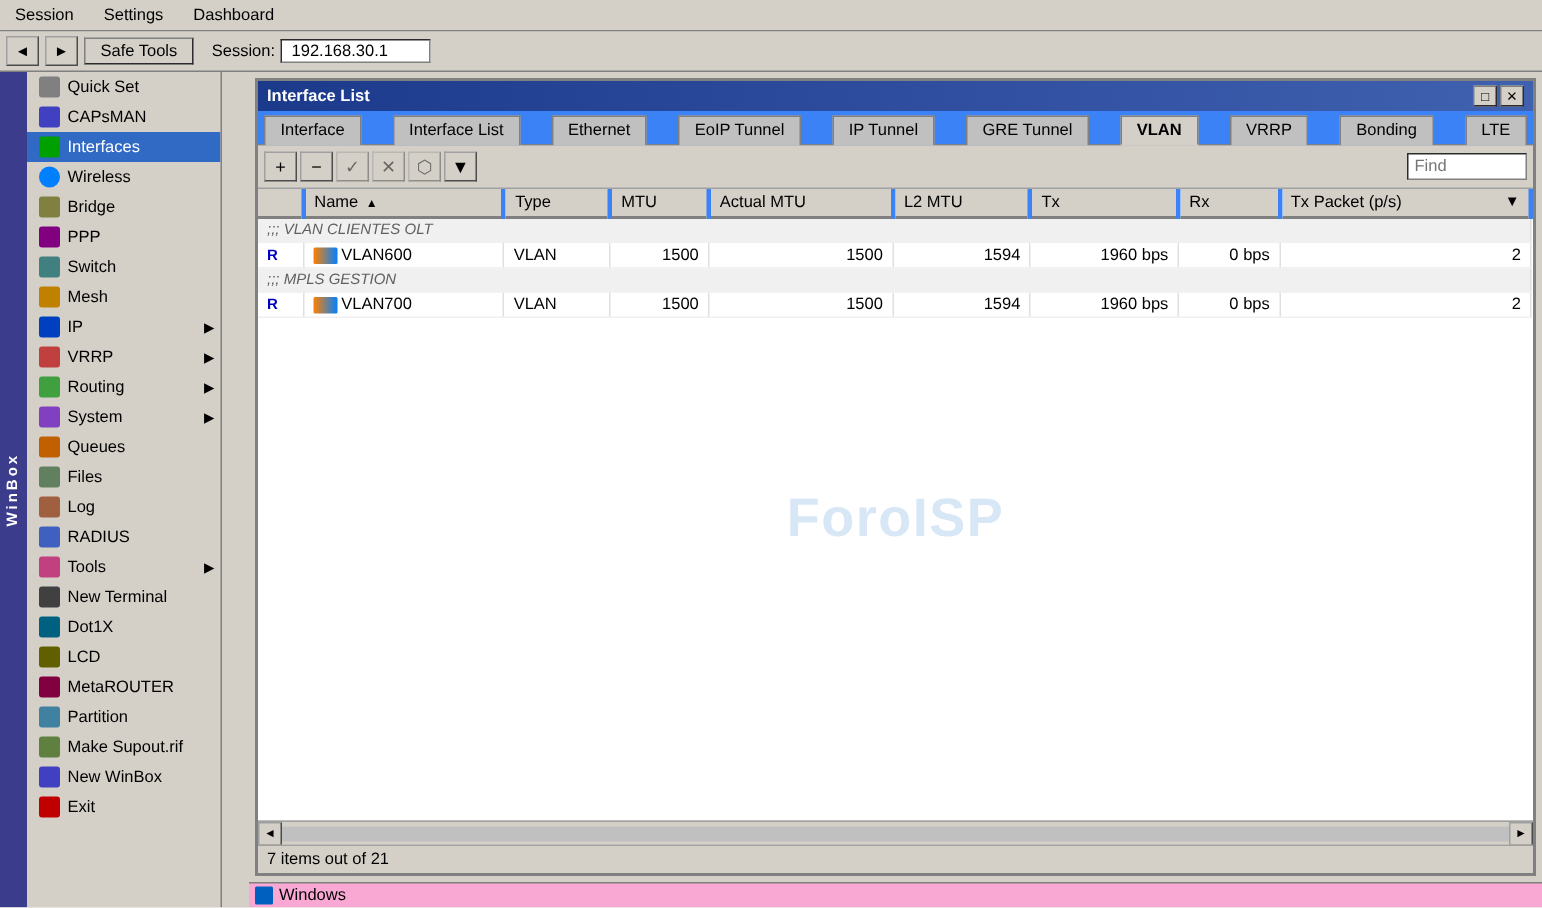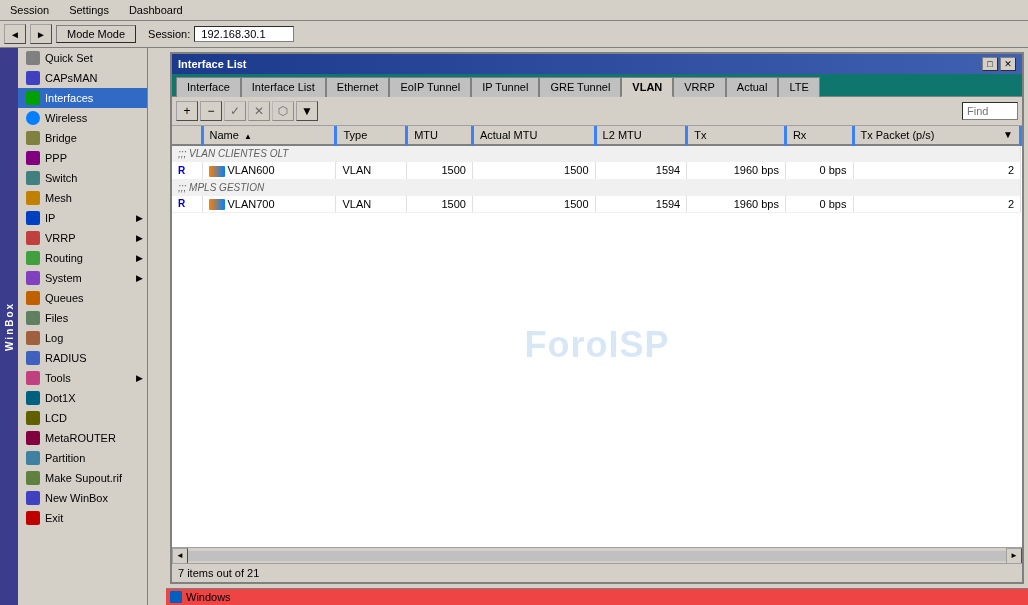--- a/index.html
+++ b/index.html
@@ -177,25 +177,26 @@
       height: 14px;
       font-size: 9px;
       cursor: pointer;
       display: flex;
       align-items: center;
       justify-content: center;
     }
 
     
     .tabs-container {
-      background: #0f766e;
+      background: #3b82f6;
       border-bottom: 1px solid #808080;
       display: flex;
       padding: 3px 4px 0;
-      gap: 0;
+      gap: 16px;
+      justify-content: space-between;
     }
 
     .tab {
       padding: 3px 10px;
       border: 1px solid #808080;
       border-bottom: none;
       background: #c0c0c0;
       cursor: pointer;
       font-size: 11px;
       margin-bottom: -1px;
@@ -229,21 +230,21 @@
       justify-content: center;
       font-size: 12px;
     }
     .tb-btn.disabled { opacity: 0.5; cursor: default; }
 
     .search-box {
       margin-left: auto;
       background: white;
       border: 1px inset #808080;
       padding: 2px 4px;
-      width: 56px;
+      width: 80px;
       font-size: 11px;
     }
 
     
     .data-table {
       flex: 1;
       overflow-y: auto;
       overflow-x: auto;
       background: white;
     }
@@ -351,21 +352,21 @@
       display: flex;
       align-items: center;
       justify-content: center;
       letter-spacing: 2px;
       flex-shrink: 0;
       transform: rotate(180deg);
       cursor: default;
     }
 
     .windows-bar {
-      background: #ef4444;
+      background: #f9a8d4;
       border-top: 1px solid #808080;
       padding: 2px 4px;
       display: flex;
       align-items: center;
       gap: 4px;
       font-size: 11px;
     }
 
     .windows-icon {
       display: inline-block;
@@ -393,21 +394,21 @@
 
 <div class="menubar">
   <span class="menubar-item">Session</span>
   <span class="menubar-item">Settings</span>
   <span class="menubar-item">Dashboard</span>
 </div>
 
 <div class="toolbar">
   <button class="nav-arrow">◄</button>
   <button class="nav-arrow">►</button>
-  <button class="safe-mode-btn">Mode Mode</button>
+  <button class="safe-mode-btn">Safe Tools</button>
   <span class="session-label">Session:</span>
   <span class="session-value">192.168.30.1</span>
 </div>
 
 <div class="main-layout">
 
   <div class="winbox-side">WinBox</div>
 
   <div class="sidebar" id="sidebar-el">
       <div class="sidebar-item">
@@ -475,20 +476,24 @@
         <span>Log</span>
       </div>
       <div class="sidebar-item">
         <span class="sidebar-icon icon-radius"></span>
         <span>RADIUS</span>
       </div>
       <div class="sidebar-item">
         <span class="sidebar-icon icon-tools"></span>
         <span>Tools</span>
         <span class="arrow">▶</span>
+      </div>
+      <div class="sidebar-item">
+        <span class="sidebar-icon icon-new-terminal"></span>
+        <span>New Terminal</span>
       </div>
       <div class="sidebar-item">
         <span class="sidebar-icon icon-dot1x"></span>
         <span>Dot1X</span>
       </div>
       <div class="sidebar-item">
         <span class="sidebar-icon icon-lcd"></span>
         <span>LCD</span>
       </div>
       <div class="sidebar-item">
@@ -527,21 +532,21 @@
 
       <div class="tabs-container" id="tabs-el">
           <div class="tab">Interface</div>
           <div class="tab">Interface List</div>
           <div class="tab">Ethernet</div>
           <div class="tab">EoIP Tunnel</div>
           <div class="tab">IP Tunnel</div>
           <div class="tab">GRE Tunnel</div>
           <div class="tab active">VLAN</div>
           <div class="tab">VRRP</div>
-          <div class="tab">Actual</div>
+          <div class="tab">Bonding</div>
           <div class="tab">LTE</div>
         </div>
 
       <div class="table-toolbar">
         <button class="tb-btn">+</button>
         <button class="tb-btn">−</button>
         <button class="tb-btn disabled">✓</button>
         <button class="tb-btn disabled">✕</button>
         <button class="tb-btn disabled">⬡</button>
         <button class="tb-btn">▼</button>

